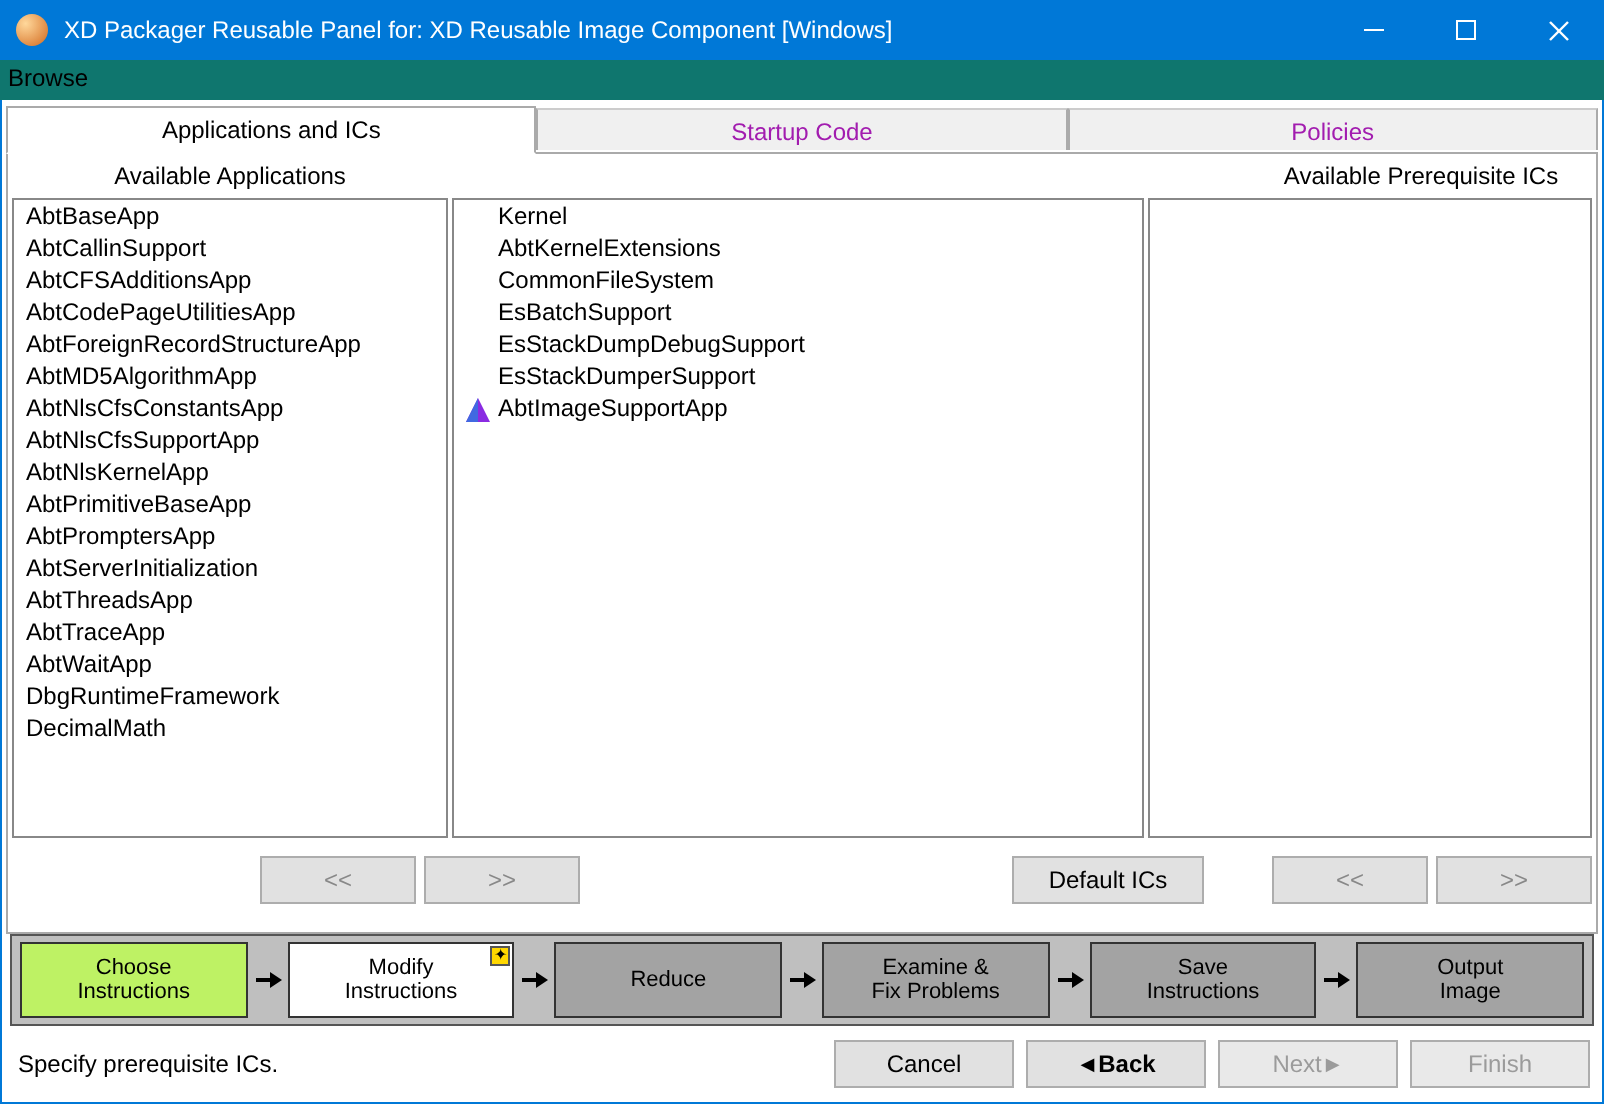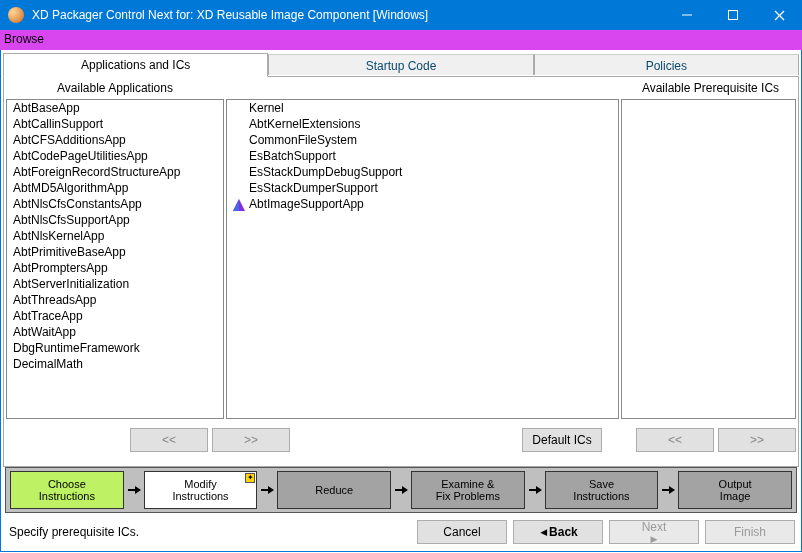--- a/index.html
+++ b/index.html
@@ -4,71 +4,71 @@
 <style>
 * { box-sizing: border-box; font-family: "Segoe UI", Tahoma, sans-serif; }
 body { margin: 0; padding: 0; background: #fff; width: 802px; height: 553px; overflow: hidden; }
 
 .titlebar { background: #0078d7; height: 30px; display: flex; align-items: center; color: #fff; font-size: 12px; }
 .titlebar .app-icon { width: 16px; height: 16px; margin: 0 8px; border-radius: 50%; background: radial-gradient(circle at 30% 30%, #ffd89b, #d2691e); display: inline-block; }
 .titlebar .title { flex: 1; }
 .titlebar .winbtn { width: 46px; height: 30px; display: flex; align-items: center; justify-content: center; font-size: 12px; }
 .titlebar .winbtn.close { font-size: 15px; }
 
-.menubar { height: 20px; font-size: 12px; padding: 2px 4px; background: #d946ef; }
+.menubar { height: 20px; font-size: 12px; padding: 2px 4px; background: #0f766e; }
 
 .client { border: 1px solid #0078d7; border-top: none; height: 502px; padding: 2px 2px 0 2px; display: flex; flex-direction: column; }
 
 .tabs { display: flex; height: 24px; position: relative; }
 .tab { flex: 1; text-align: center; font-size: 12px; padding: 4px 0; background: #fff; border: 1px solid #aaa; border-bottom: none; position: relative; top: 1px; }
 .tab.active { background: #fff; z-index: 2; border-bottom: 1px solid #fff; }
-.tab.inactive { background: #f0f0f0; color: #0c4a6e; border-top: 1px solid #ccc; top: 2px; height: 21px; }
+.tab.inactive { background: #f0f0f0; color: #a21caf; border-top: 1px solid #ccc; top: 2px; height: 21px; }
 
 .tab-page { border: 1px solid #aaa; flex: 1; display: flex; flex-direction: column; background: #fff; }
 
 .cols-headers { display: flex; font-size: 12px; height: 22px; }
 .cols-headers div { text-align: center; padding: 4px 0; }
 .col-left-h { width: 222px; }
 .col-mid-h  { width: 397px; margin-top: 17px; }
 .col-right-h{ flex: 1; }
 
 .lists-row { display: flex; height: 320px; padding: 0 2px; gap: 2px; }
 .listbox { border: 1px solid #888; background: #fff; overflow-y: scroll; overflow-x: scroll; font-size: 12px; position: relative; }
 .listbox .item { padding: 1px 6px; white-space: nowrap; }
 .listbox .item .ico { display: inline-block; width: 12px; height: 12px; margin-right: 4px; vertical-align: middle; }
 .lb-left { width: 218px; }
-.lb-mid  { width: 393px; }
+.lb-mid  { width: 346px; }
 .lb-right{ flex: 1; }
 
 .btn-row { display: flex; height: 30px; margin: 6px 0; align-items: center; padding: 0 2px; gap: 4px; }
 .spacer { flex: 0 0 120px; }
 .btn { background: #e1e1e1; border: 1px solid #adadad; font-size: 12px; display: inline-flex; align-items: center; justify-content: center; height: 24px; padding: 0 8px; }
 .btn.small { width: 78px; }
 .btn.dis { color: #888; }
 .gap { flex: 1; }
 
 .wizard-strip { background: #bfbfbf; border: 1px solid #555; height: 46px; margin: 0 2px 4px 2px; display: flex; align-items: center; padding: 2px 4px; gap: 2px; }
 .wstep { width: 114px; height: 38px; border: 1px solid #333; display: flex; align-items: center; justify-content: center; text-align: center; font-size: 11px; line-height: 12px; padding: 2px; background: #a3a3a3; position: relative; }
 .wstep.active { background: #ffffff; }
 .wstep.completed { background: #bef264; }
 .warrow { width: 16px; height: 16px; display: flex; align-items: center; justify-content: center; }
 .warrow svg { display: block; }
 
 .footer { display: flex; align-items: center; height: 34px; padding: 0 4px 4px 4px; gap: 6px; }
 .footer .status { flex: 1; font-size: 12px; padding-left: 2px; }
 .footer .fbtn { width: 90px; height: 24px; background: #e1e1e1; border: 1px solid #adadad; font-size: 12px; display: inline-flex; align-items: center; justify-content: center; }
-.footer .fbtn.dis { color: #9b9b9b; background: #e9e9e9; flex-direction: column; }
+.footer .fbtn.dis { color: #9b9b9b; background: #e9e9e9; }
 .tri { font-size: 9px; margin: 0 2px; }
 </style>
 </head>
 <body>
 
 <div class="titlebar">
   <span class="app-icon"></span>
-  <span class="title">XD Packager Control Next for: XD Reusable Image Component [Windows]</span>
+  <span class="title">XD Packager Reusable Panel for: XD Reusable Image Component [Windows]</span>
   <div class="winbtn">
     <svg width="10" height="10">
         <line x1="0" y1="5" x2="10" y2="5" stroke="#fff" stroke-width="1"></line>
       </svg>
   </div>
   <div class="winbtn">
     <svg width="10" height="10">
         <rect x="0.5" y="0.5" width="9" height="9" fill="none" stroke="#fff" stroke-width="1"></rect>
       </svg>
   </div>
@@ -133,21 +133,21 @@
               </svg></span>AbtImageSupportApp</div>
         </div>
       <div class="listbox lb-right"></div>
     </div>
 
     <div class="btn-row">
       <div class="spacer"></div>
       <div class="btn small dis">&lt;&lt;</div>
       <div class="btn small dis">&gt;&gt;</div>
       <div class="gap"></div>
-      <div class="btn" style="width:80px">Default ICs</div>
+      <div class="btn" style="width:96px">Default ICs</div>
       <div style="width:26px"></div>
       <div class="btn small dis">&lt;&lt;</div>
       <div class="btn small dis">&gt;&gt;</div>
     </div>
 
   </div>
 
   <div class="wizard-strip" id="wizard">
       <div class="wstep completed">Choose<br>Instructions</div>
       <div class="warrow">

